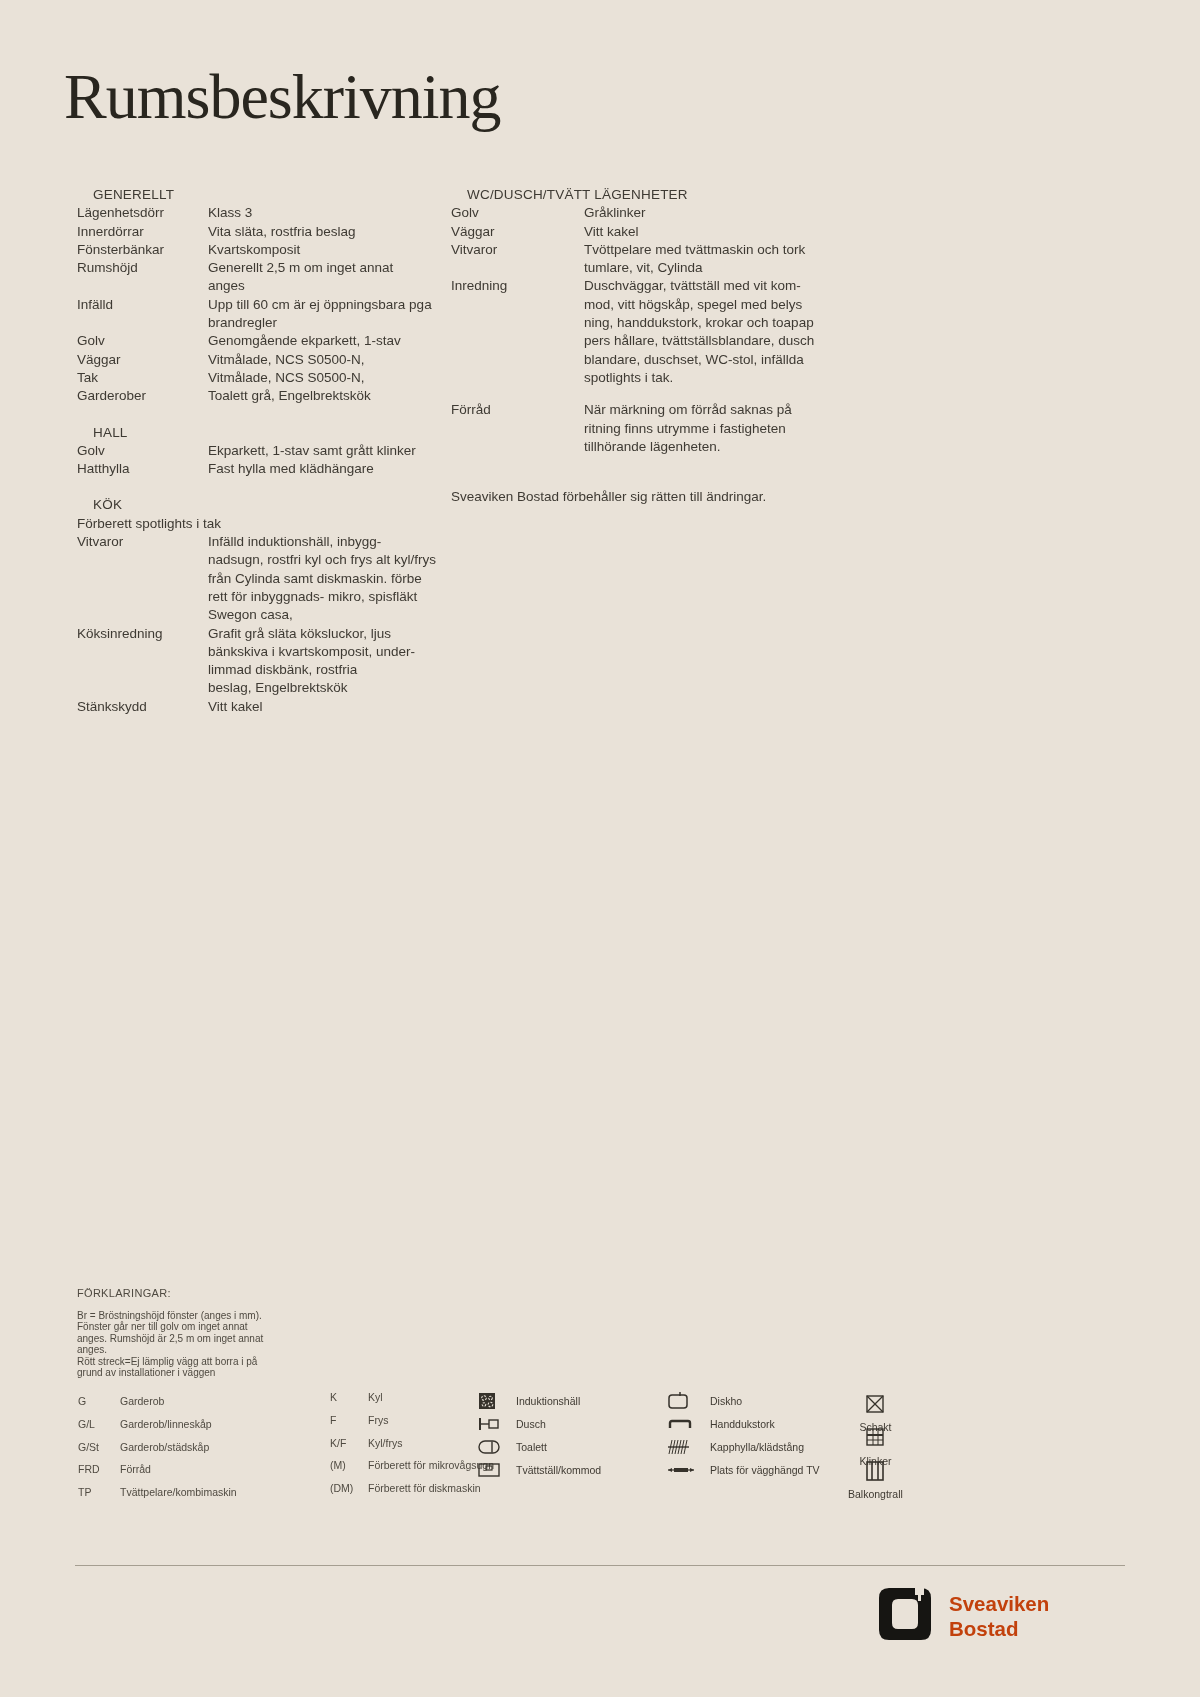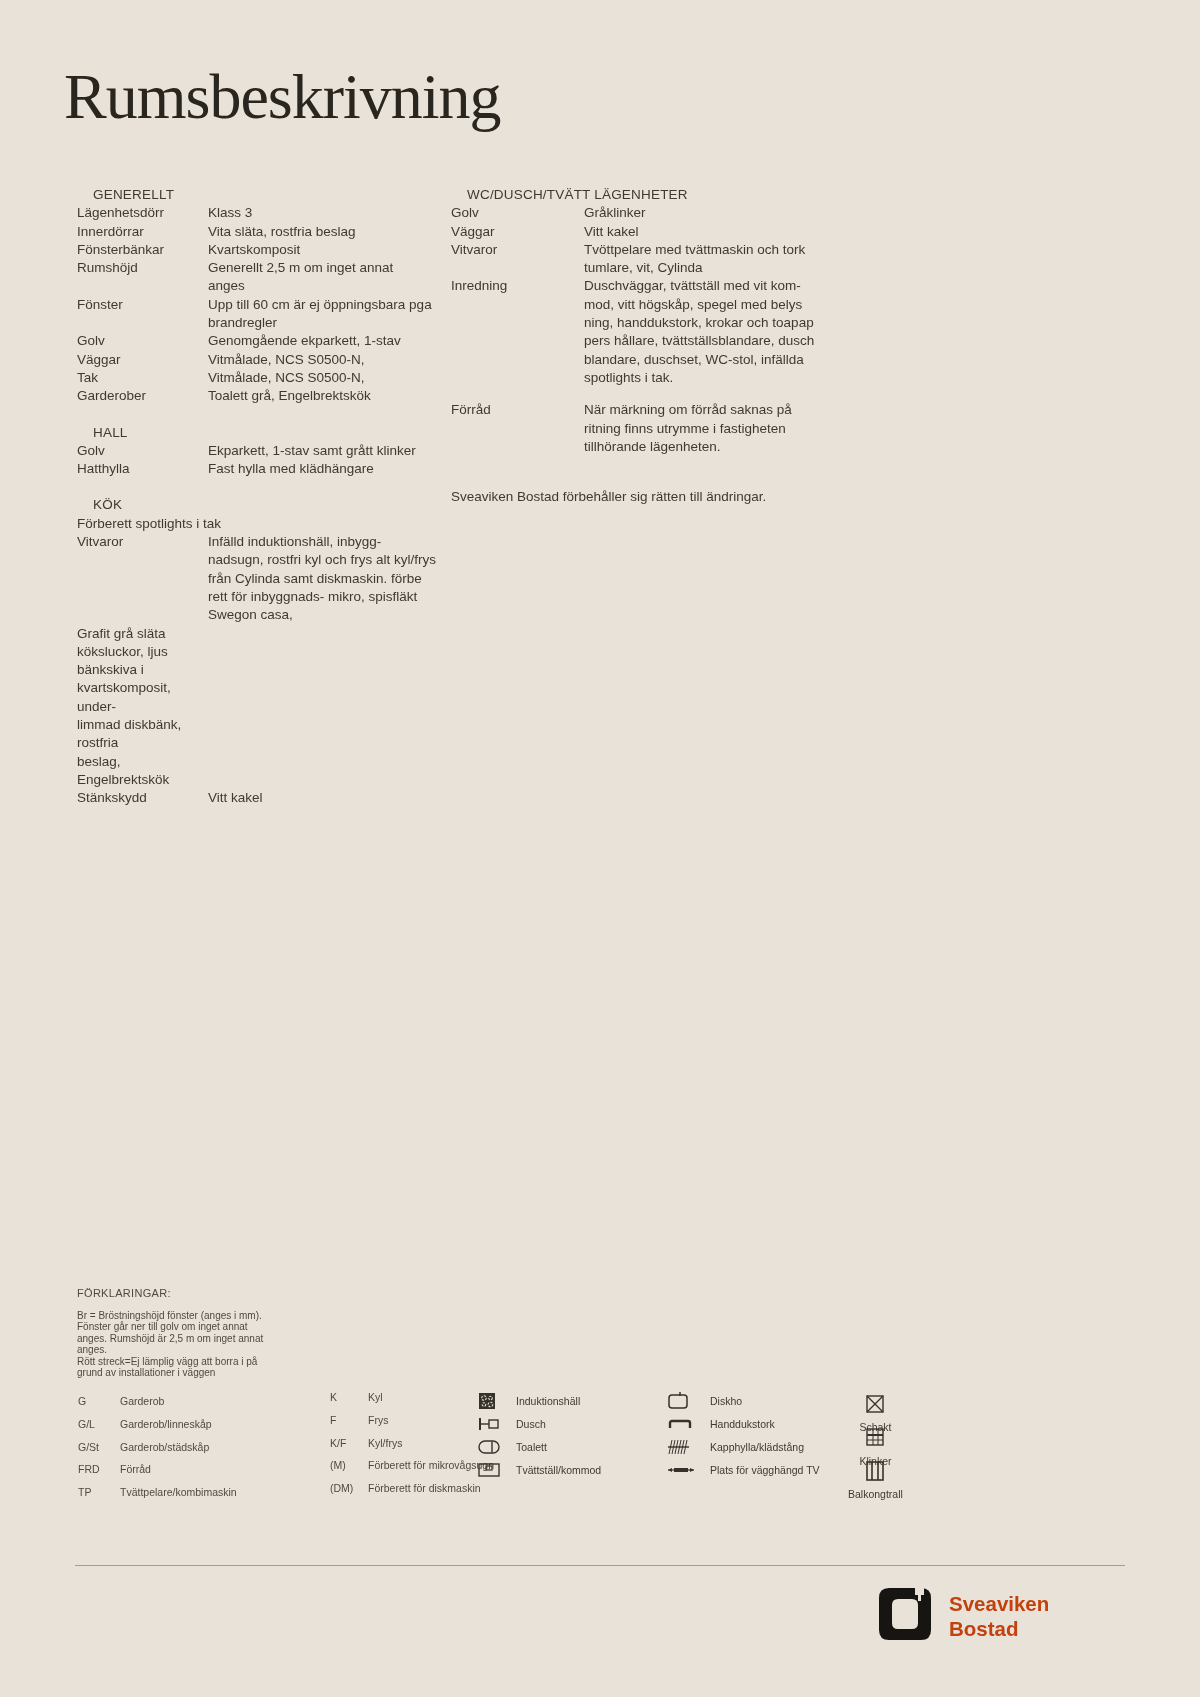--- a/index.html
+++ b/index.html
@@ -72,21 +72,21 @@
       <div class="row">
         <div class="lbl">Fönsterbänkar</div>
         <div class="val">Kvartskomposit</div>
       </div>
       <div class="row">
         <div class="lbl">Rumshöjd</div>
         <div class="val">Generellt 2,5 m om inget annat
 anges</div>
       </div>
       <div class="row">
-        <div class="lbl">Fönster</div>
+        <div class="lbl">Infälld</div>
         <div class="val">Upp till 60 cm är ej öppningsbara pga
 brandregler</div>
       </div>
       <div class="row">
         <div class="lbl">Golv</div>
         <div class="val">Genomgående ekparkett, 1-stav</div>
       </div>
       <div class="row">
         <div class="lbl">Väggar</div>
         <div class="val">Vitmålade, NCS S0500-N,</div>
@@ -118,20 +118,21 @@
       <div class="subline">Förberett spotlights i tak</div>
       <div class="row">
         <div class="lbl">Vitvaror</div>
         <div class="val">Infälld induktionshäll, inbygg-
 nadsugn, rostfri kyl och frys alt kyl/frys
 från Cylinda samt diskmaskin. förbe
 rett för inbyggnads- mikro, spisfläkt
 Swegon casa,</div>
       </div>
       <div class="row">
+        <div class="lbl">Köksinredning</div>
         <div class="val">Grafit grå släta köksluckor, ljus
 bänkskiva i kvartskomposit, under-
 limmad diskbänk, rostfria
 beslag, Engelbrektskök</div>
       </div>
       <div class="row">
         <div class="lbl">Stänkskydd</div>
         <div class="val">Vitt kakel</div>
       </div>
     </div>

